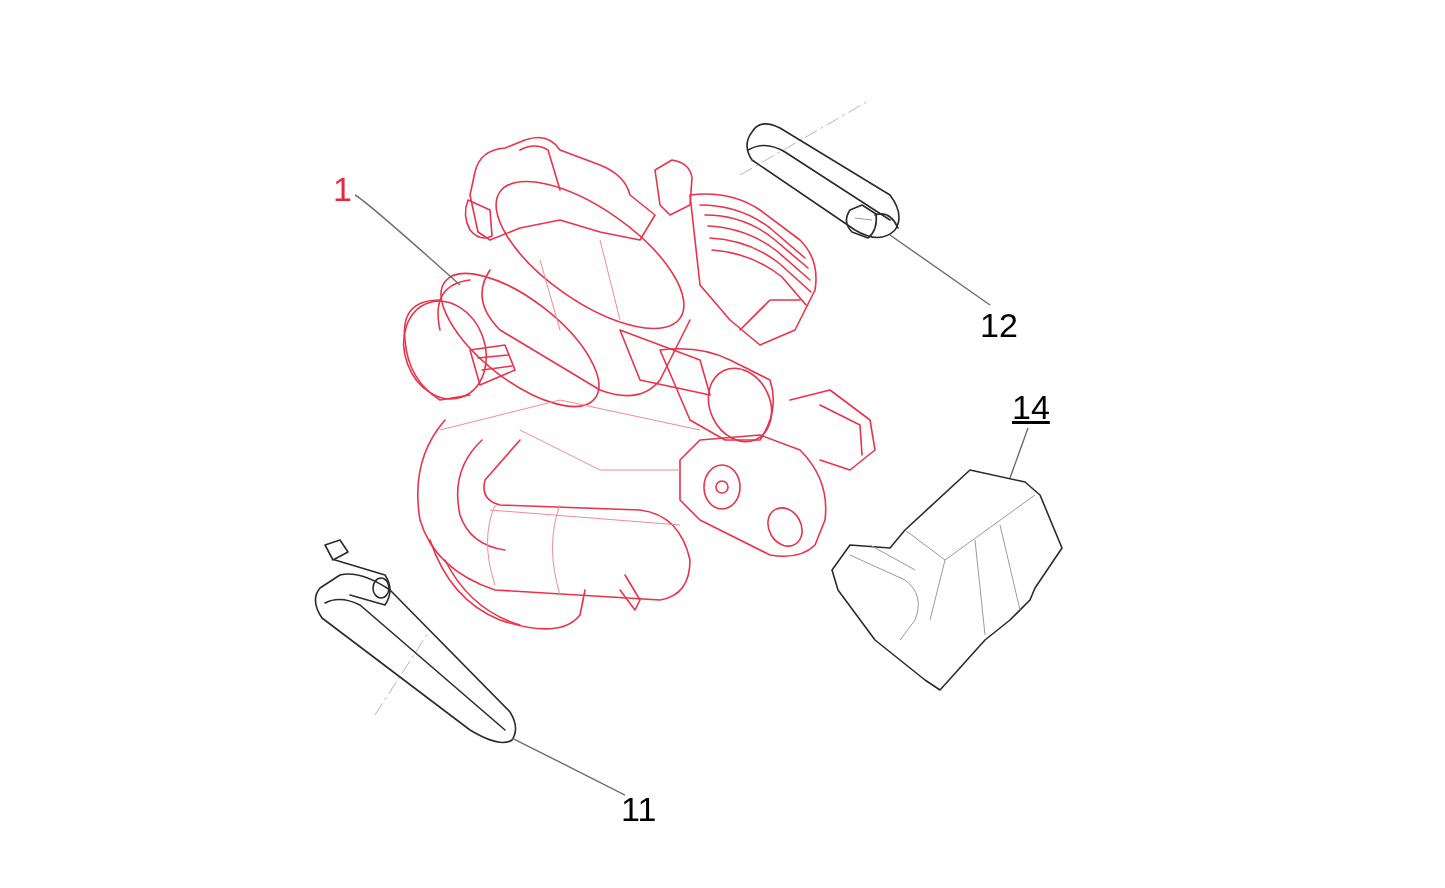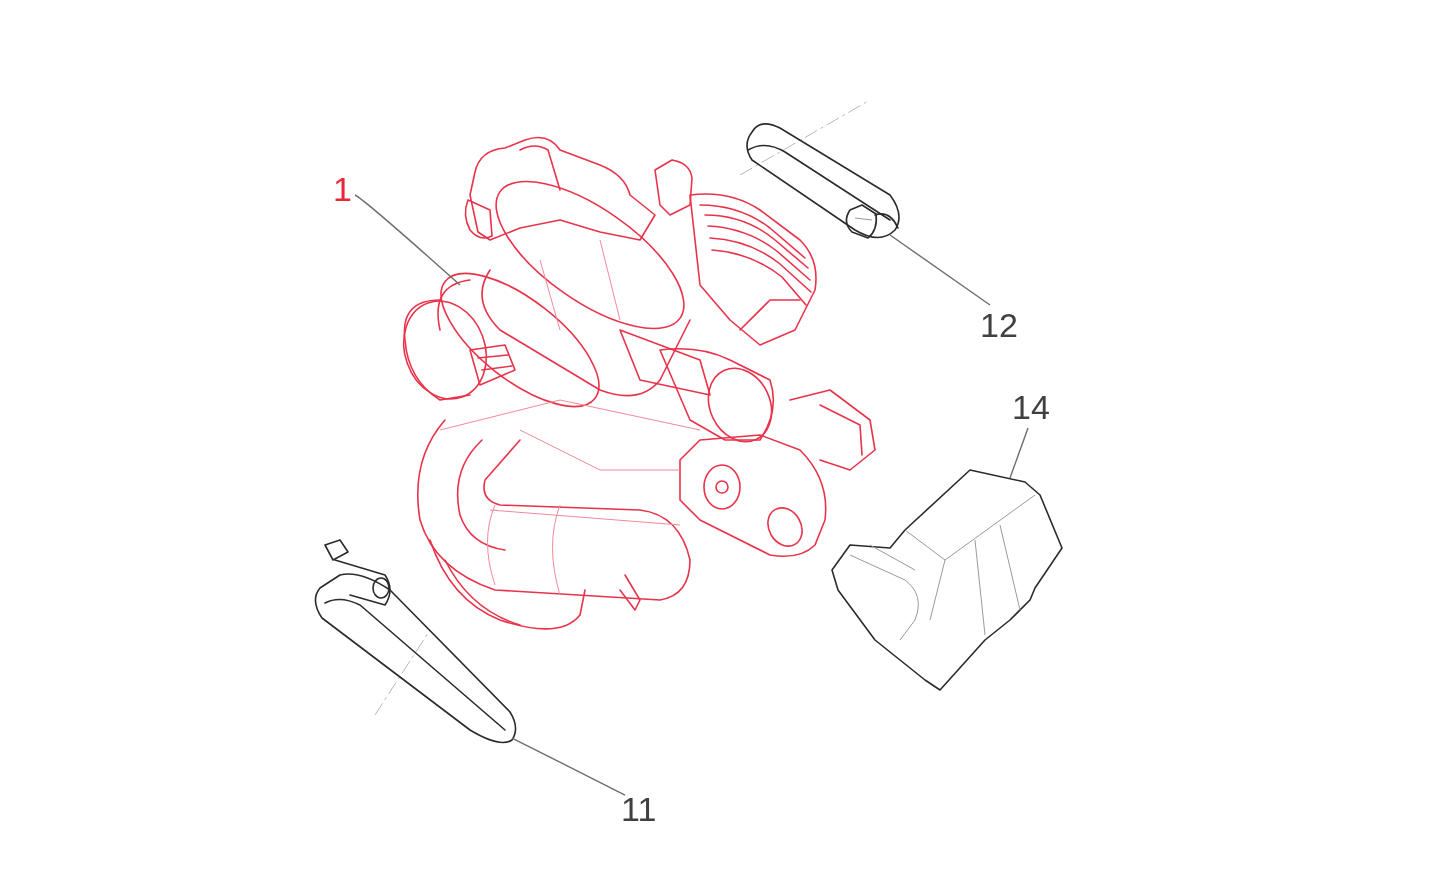--- a/index.html
+++ b/index.html
@@ -1,21 +1,21 @@
 <!DOCTYPE html>
 <html><head>
 <meta charset="utf-8">
 <style>
   html, body { margin:0; padding:0; background:#ffffff; }
   body { width:1445px; height:888px; position:relative; overflow:hidden; font-family:"Liberation Sans", sans-serif; }
   .watermark { position:absolute; left:6px; top:38px; font-size:6px; color:#e2e2e2; white-space:nowrap; }
   .diagram { position:absolute; left:0; top:0; width:1445px; height:888px; }
   .callout { position:absolute; font-family:"Liberation Sans", sans-serif; font-size:34px; line-height:1; }
   .callout.highlight { color:#e8283a; }
-  .callout.normal { color:#404040; }
+  .callout.normal { color:#000000; }
   .red { fill:none; stroke:#e8334a; stroke-width:1.6; stroke-linejoin:round; stroke-linecap:round; }
   .redthin { fill:none; stroke:#f08a98; stroke-width:1; }
   .dark { fill:none; stroke:#2b2b2b; stroke-width:1.6; stroke-linejoin:round; stroke-linecap:round; }
   .grey { fill:none; stroke:#9a9a9a; stroke-width:1; }
   .axis { fill:none; stroke:#b8b8b8; stroke-width:1; stroke-dasharray:14 4 3 4; }
   .leader { fill:none; stroke:#6e6e6e; stroke-width:1.4; }
 </style>
 </head>
 <body>
 
@@ -103,13 +103,13 @@
 
   <path class="leader" d="M355,195 Q365,200 460,285"></path>
   <path class="leader" d="M890,235 L990,305"></path>
   <path class="leader" d="M1028,428 L1010,478"></path>
   <path class="leader" d="M512,738 L625,795"></path>
 </svg>
 
 <div class="callout highlight" style="left:333px;top:172px;">1</div>
 <div class="callout normal" style="left:621px;top:792px;text-align:right;">11</div>
 <div class="callout normal" style="left:980px;top:308px;">12</div>
-<div class="callout normal" style="left:1012px;top:390px;">14</div>
+<div class="callout normal" style="left:1012px;top:390px;text-decoration:underline;">14</div>
 
 </body></html>

